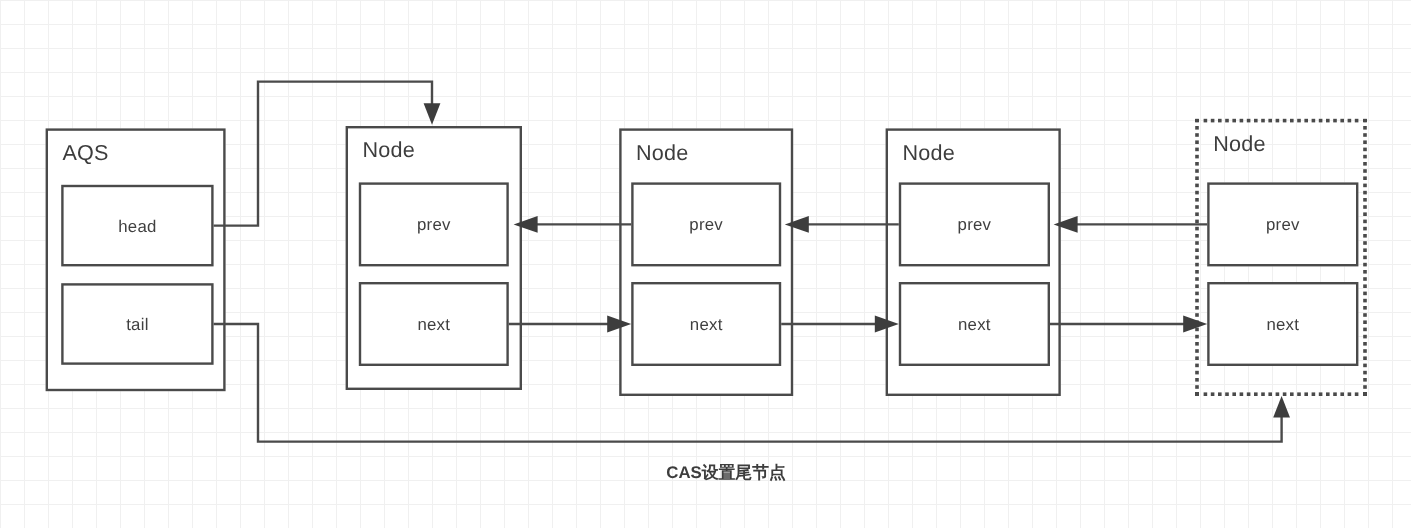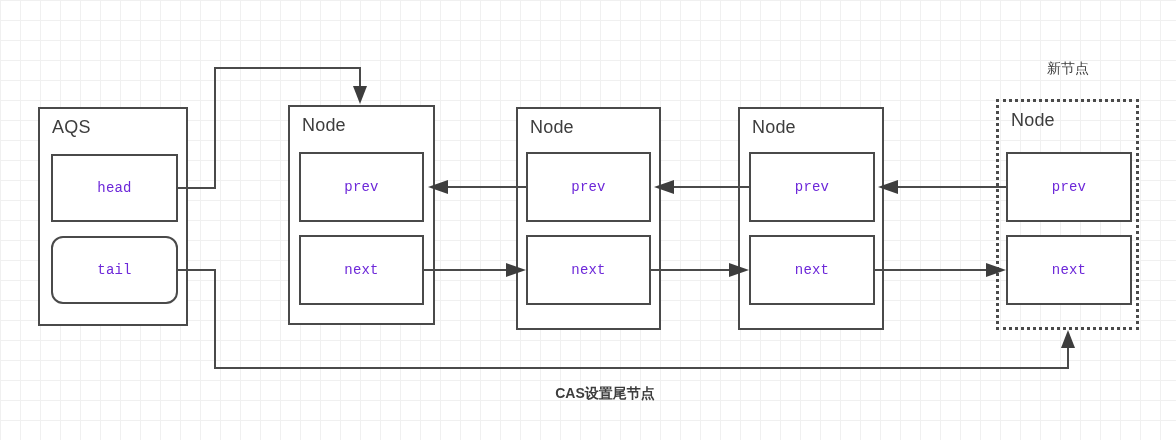--- a/index.html
+++ b/index.html
@@ -43,23 +43,22 @@
     white-space: nowrap;
   }
   
   .field-box {
     border: 2px solid #4a4a4a;
     background: #ffffff;
     display: flex;
     align-items: center;
     justify-content: center;
     font-size: 14px;
-    color: #6d28d9;
+    color: #404040;
     letter-spacing: 0.2px;
-    font-family: Liberation Mono, monospace;
   }
   
   .free-label {
     font-size: 14px;
     color: #3d3d3d;
     white-space: nowrap;
     text-align: center;
   }
   
   svg.conn {
@@ -81,21 +80,21 @@
 <body>
 
 <div id="canvas">
 
   <div class="abs container-box" style="left:38px; top:107px; width:150px; height:219px;">
     <span class="container-title">AQS</span>
   </div>
   <div class="abs field-box" style="left:51px; top:154px; width:127px; height:68px;">
     <span>head</span>
   </div>
-  <div class="abs field-box" style="left:51px; top:236px; width:127px; height:68px;border-radius:12px;">
+  <div class="abs field-box" style="left:51px; top:236px; width:127px; height:68px;">
     <span>tail</span>
   </div>
 
   <div class="abs container-box" style="left:288px; top:105px; width:147px; height:220px;">
     <span class="container-title">Node</span>
   </div>
   <div class="abs field-box" style="left:299px; top:152px; width:125px; height:70px;">
     <span>prev</span>
   </div>
   <div class="abs field-box" style="left:299px; top:235px; width:125px; height:70px;">
@@ -125,23 +124,20 @@
   <div class="abs container-box dotted" style="left:996px; top:99px; width:143px; height:231px;">
     <span class="container-title">Node</span>
   </div>
   <div class="abs field-box" style="left:1006px; top:152px; width:126px; height:70px;">
     <span>prev</span>
   </div>
   <div class="abs field-box" style="left:1006px; top:235px; width:126px; height:70px;">
     <span>next</span>
   </div>
 
-  <div class="abs free-label" style="left:1000px; top:60px; width:136px;">
-    <span>新节点</span>
-  </div>
   <div class="abs free-label" style="left:490px; top:385px; width:230px;font-weight:bold;">
     <span>CAS设置尾节点</span>
   </div>
 
   <svg class="conn" viewBox="0 0 1176 440" xmlns="http://www.w3.org/2000/svg">
 
     <g>
       <path d="M 178 188 L 215 188 L 215 68 L 360 68 L 360 92"></path>
       <polygon class="arrow-head" points="360,104 353,86 367,86"></polygon>
     </g>

